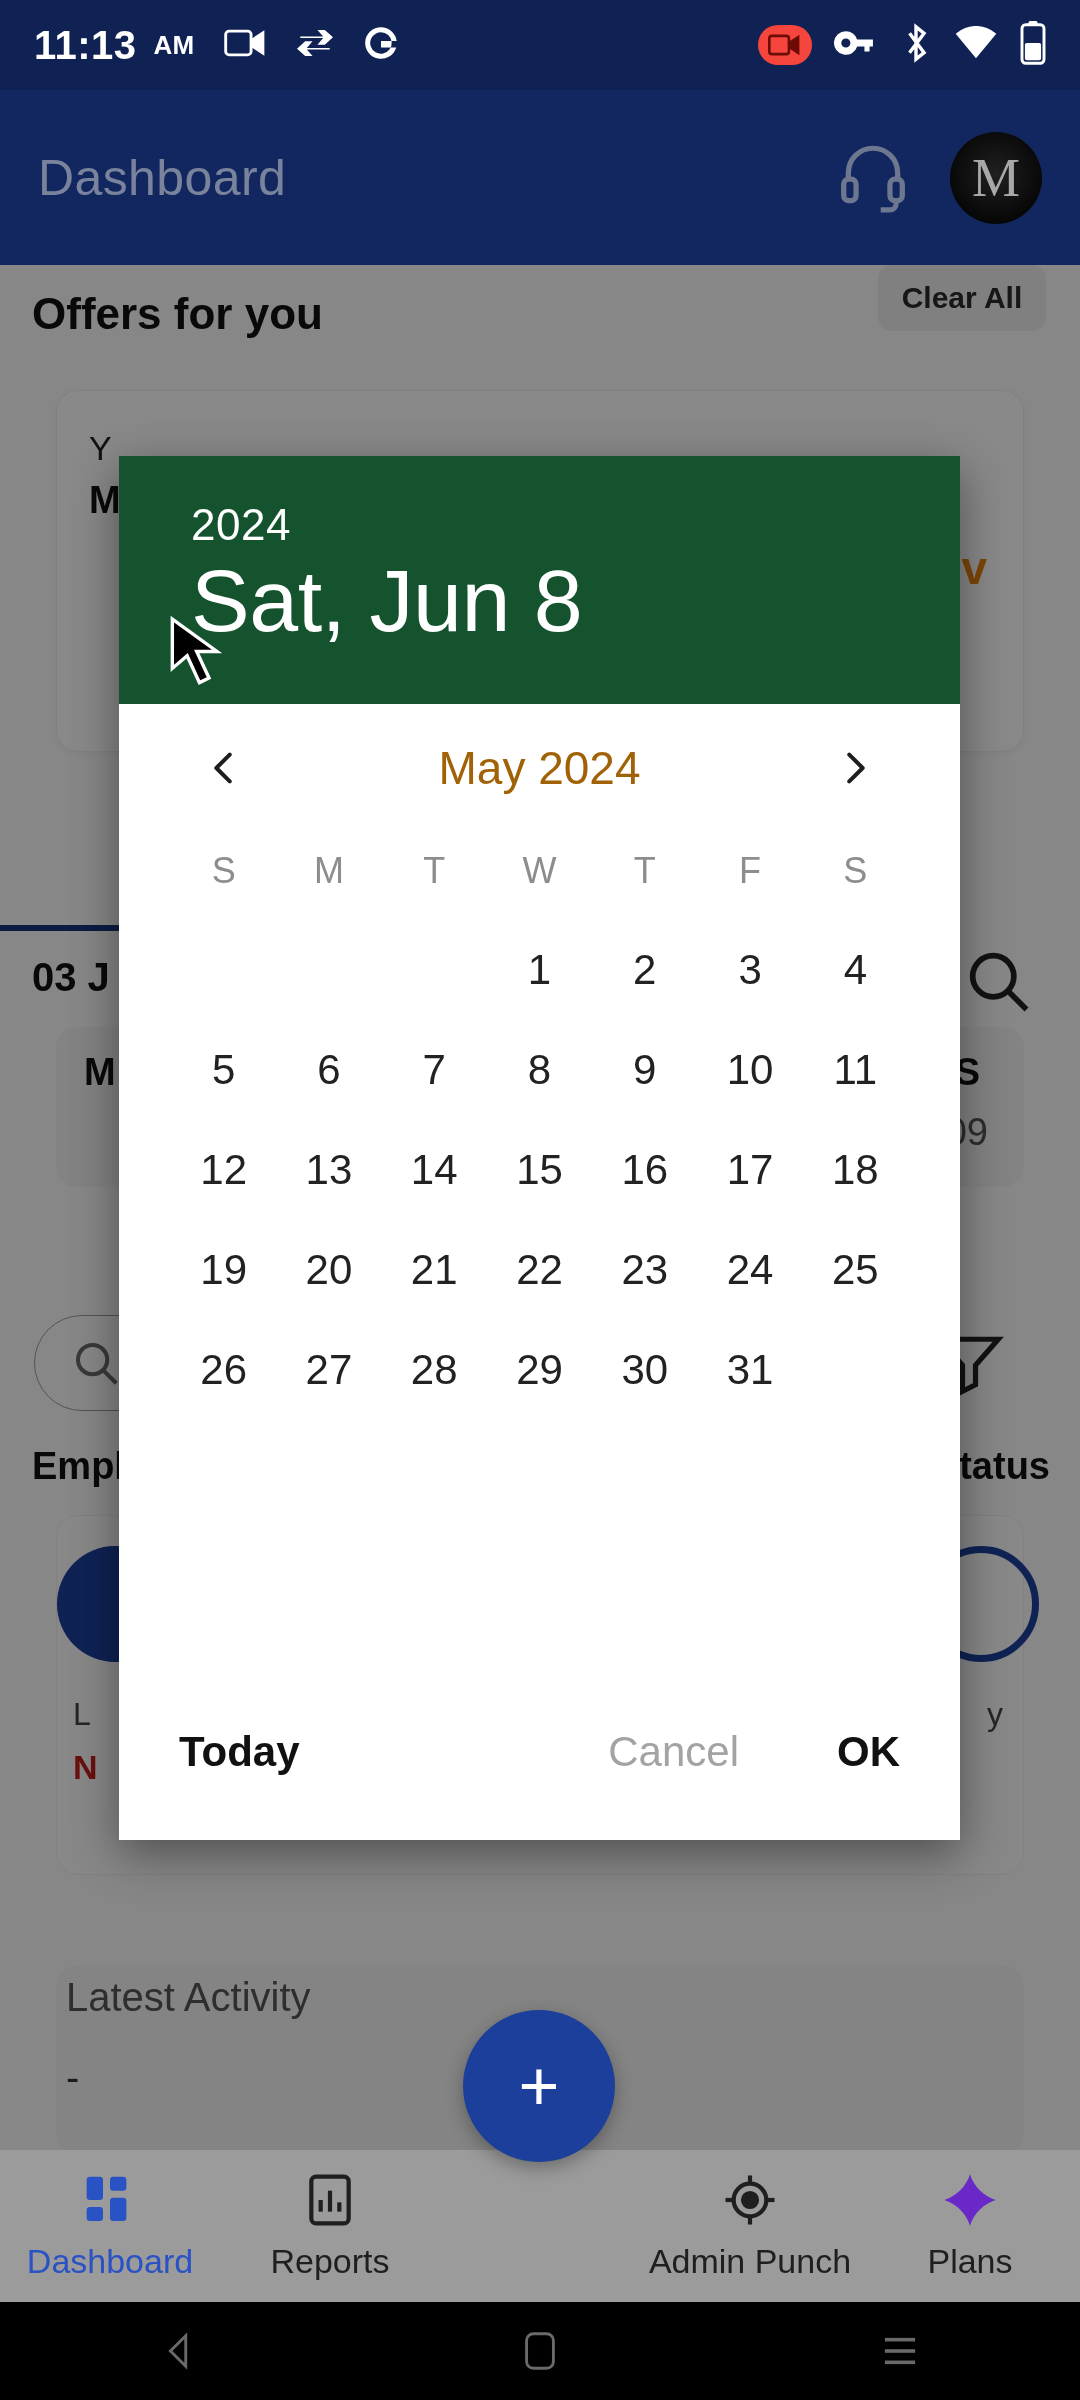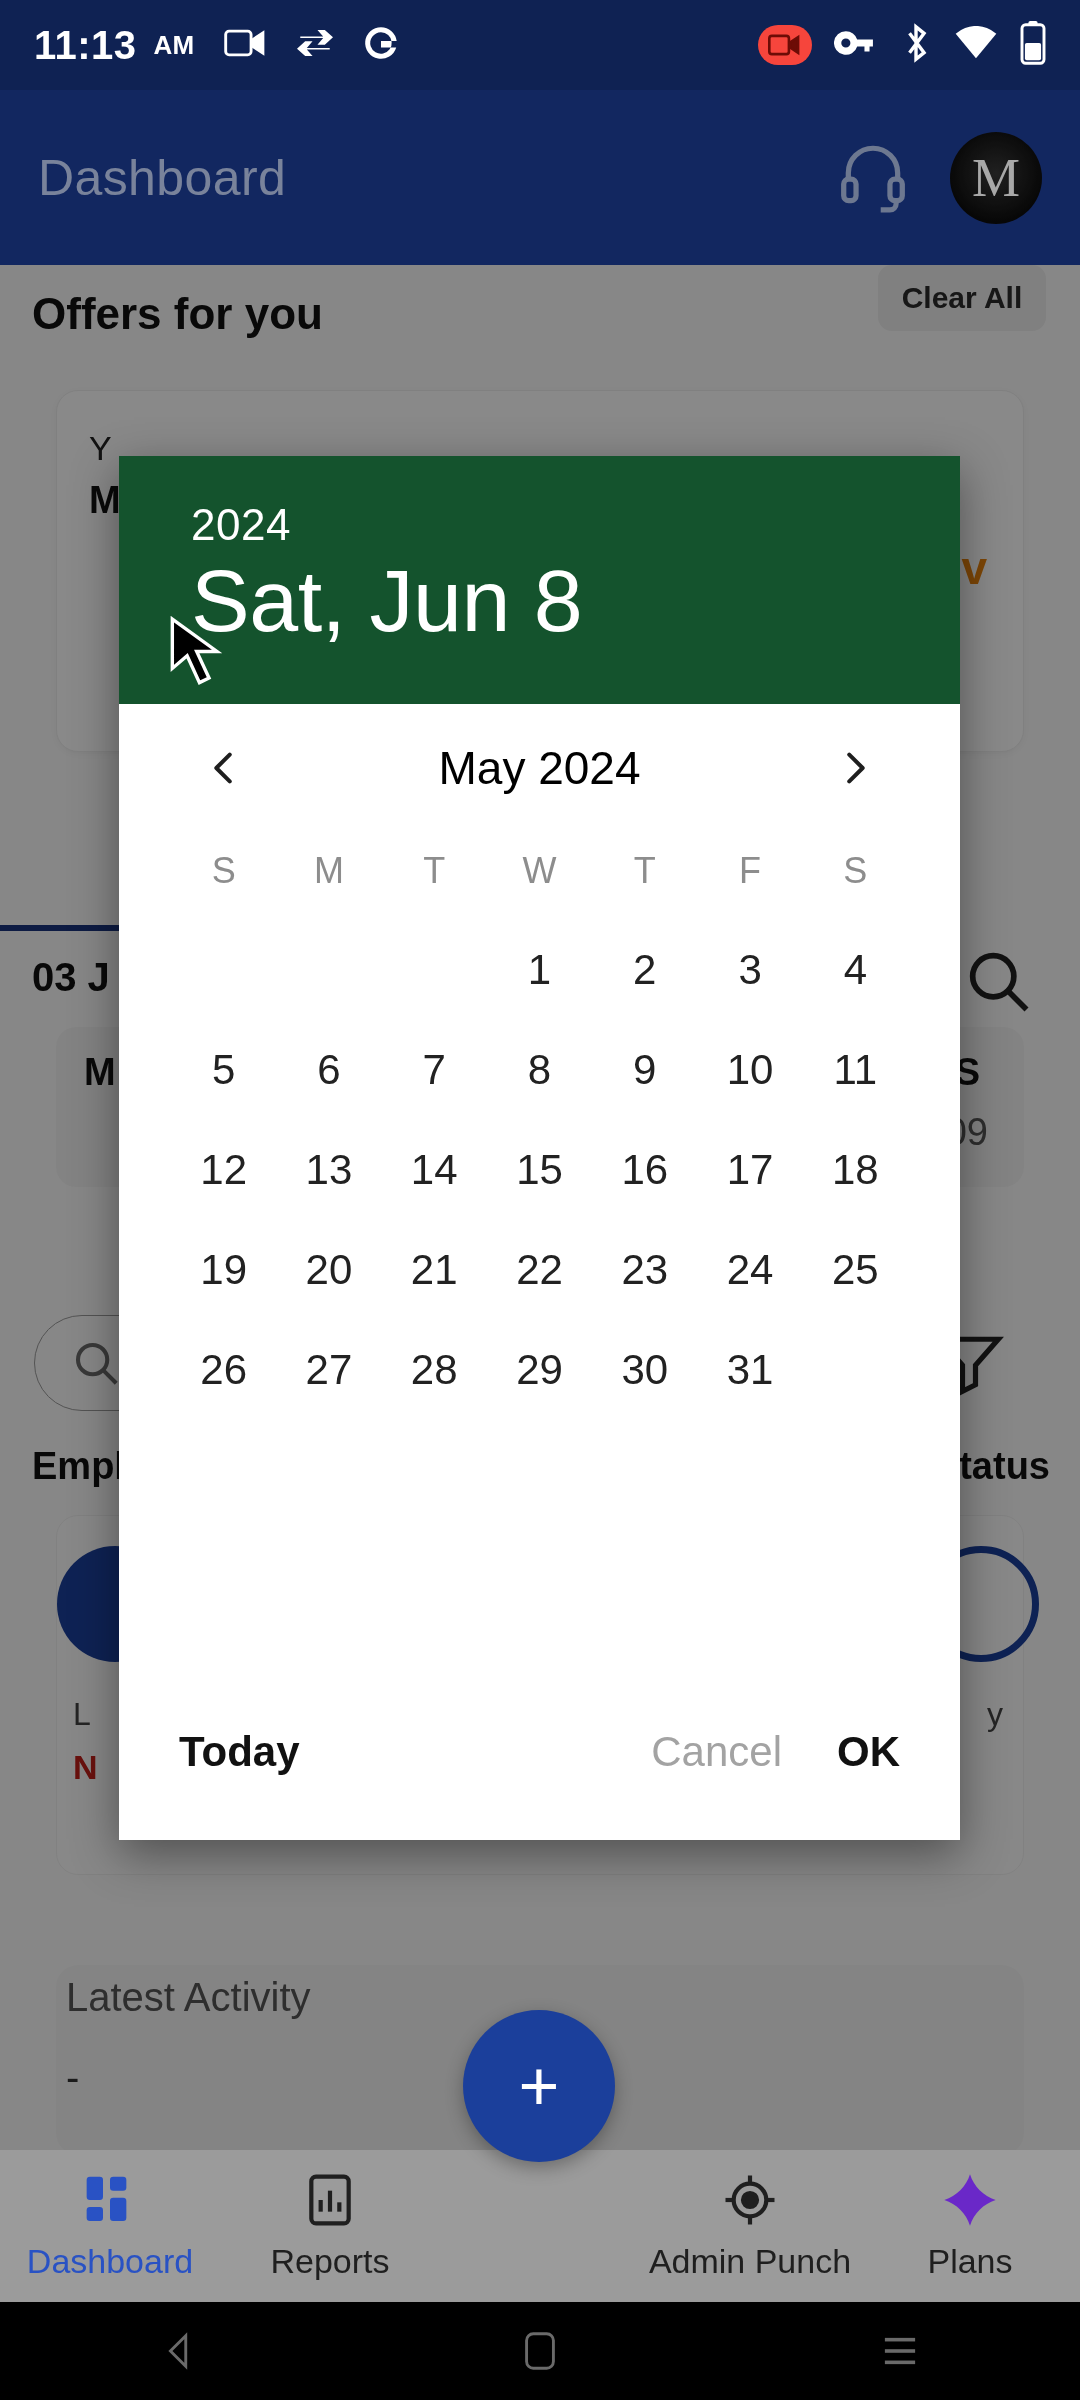--- a/index.html
+++ b/index.html
@@ -160,42 +160,42 @@
     height:248px; background:#14532d; padding:44px 72px 0 72px;
   }
   #dlg-header .yr{ font-size:44px; color:#ffffff; letter-spacing:.5px; }
   #dlg-header .dt{ font-size:88px; color:#ffffff; letter-spacing:-.5px; }
 
   #dlg-body{ padding:0 52px; }
   #month-nav{
     height:128px; display:flex; align-items:center; justify-content:space-between;
     padding:0 18px;
   }
-  #month-nav .mlabel{ font-size:46px; color:#000000; }
+  #month-nav .mlabel{ font-size:46px; color:#a16207; }
   .chev{ width:70px;height:70px;display:flex;align-items:center;justify-content:center; }
 
   #weekdays{ display:grid; grid-template-columns:repeat(7,1fr); margin-top:4px; }
   #weekdays div{
     text-align:center; font-size:36px; color:#8d8d8d; height:70px; line-height:70px;
   }
   #days-grid{ display:grid; grid-template-columns:repeat(7,1fr); row-gap:0; margin-top:14px;}
   #days-grid .day{
     height:100px; display:flex; align-items:center; justify-content:center;
     font-size:42px; color:#222;
   }
   #days-grid .day.empty{ color:transparent; }
 
   #dlg-actions{
     position:absolute; left:0; bottom:0; width:100%; height:176px;
     display:flex; align-items:center; padding:0 60px;
   }
   #dlg-actions .today{ font-size:42px; font-weight:bold; color:#111; }
-  #dlg-actions .right{ margin-left:auto; display:flex; align-items:center; gap:55px; }
+  #dlg-actions .right{ margin-left:auto; display:flex; align-items:center; gap:78px; }
   #dlg-actions .cancel{ font-size:42px; color:#A3A3A3; }
-  #dlg-actions .ok{ font-size:42px; font-weight:bold; color:#111; }
+  #dlg-actions .ok{ font-size:42px; font-weight:bold; color:#111;margin-left:20px; }
 
   
   #cursor{ position:absolute; left:168px; top:616px; pointer-events:none; }
 </style>
 </head>
 <body>
 
 <div id="page-bg">
 
   <div class="bg-row offers-title">Offers for you</div>

